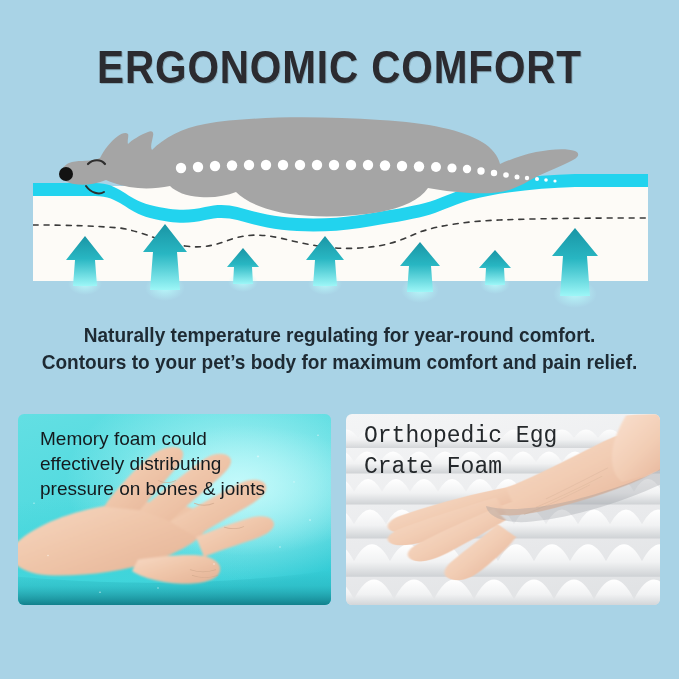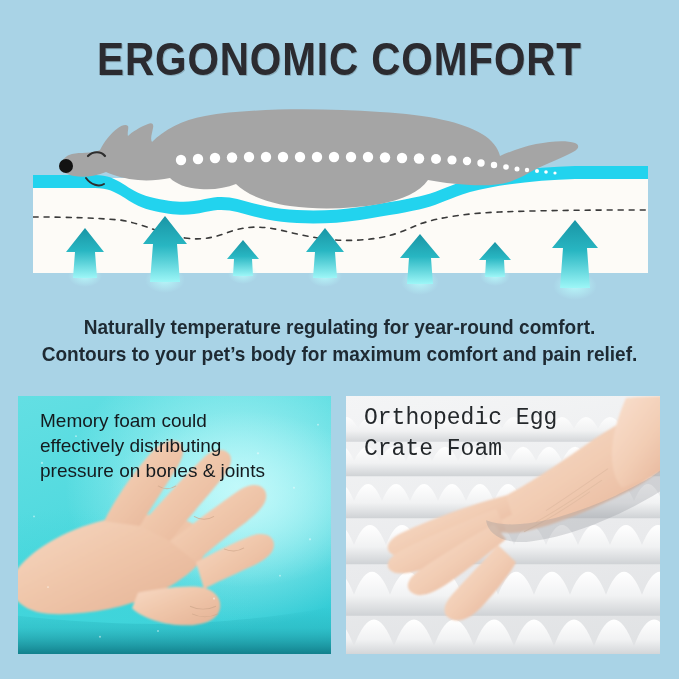--- a/index.html
+++ b/index.html
@@ -2,21 +2,21 @@
 <html><head>
 <meta charset="utf-8">
 <style>
   html,body{margin:0;padding:0;}
   body{
     width:679px;height:679px;overflow:hidden;
     background:#a9d3e6;
     font-family:"Liberation Sans", sans-serif;
     position:relative;
   }
-  #page{position:absolute;inset:0;}
+  #page{position:absolute;inset:0;margin-top:8px;}
 
   
   .title{
     position:absolute;left:0;top:32px;width:679px;
     text-align:center;
     font-family:"Liberation Sans", sans-serif;
     font-size:46px;
     font-weight:bold;
     letter-spacing:1px;
     color:#2b2b30;
@@ -36,21 +36,21 @@
     color:#1e2a33;
     font-size:20.5px;
     font-weight:bold;
     line-height:27px;
     transform:scaleX(.93);
   }
   .body-copy div{white-space:nowrap;}
 
   
   .panels{position:absolute;left:0;top:390px;width:679px;height:270px;}
-  .panel{position:absolute;top:6px;height:258px;overflow:hidden;}
+  .panel{position:absolute;top:16px;height:191px;overflow:hidden;border-radius:6px;}
   .panel-left{left:18px;width:313px;}
   .panel-right{left:346px;width:314px;font-family:Liberation Mono, monospace;}
 
   .panel-caption{
     position:absolute;left:22px;top:12px;
     color:#141a1e;
     font-size:19px;
     line-height:25px;
     font-weight:normal;
     z-index:5;

